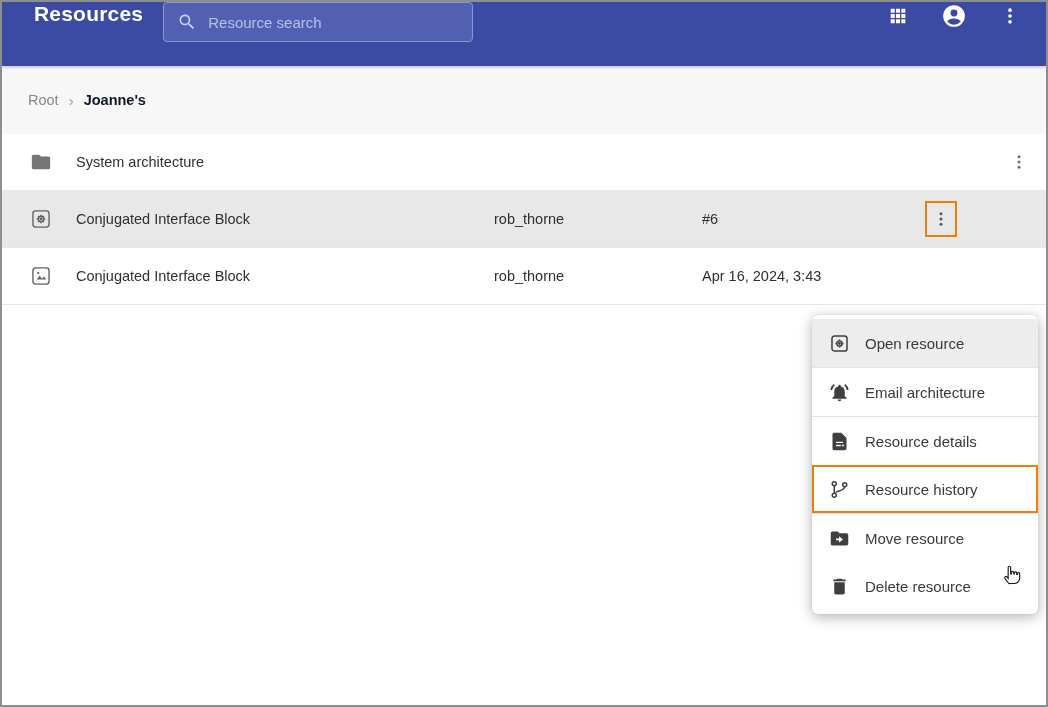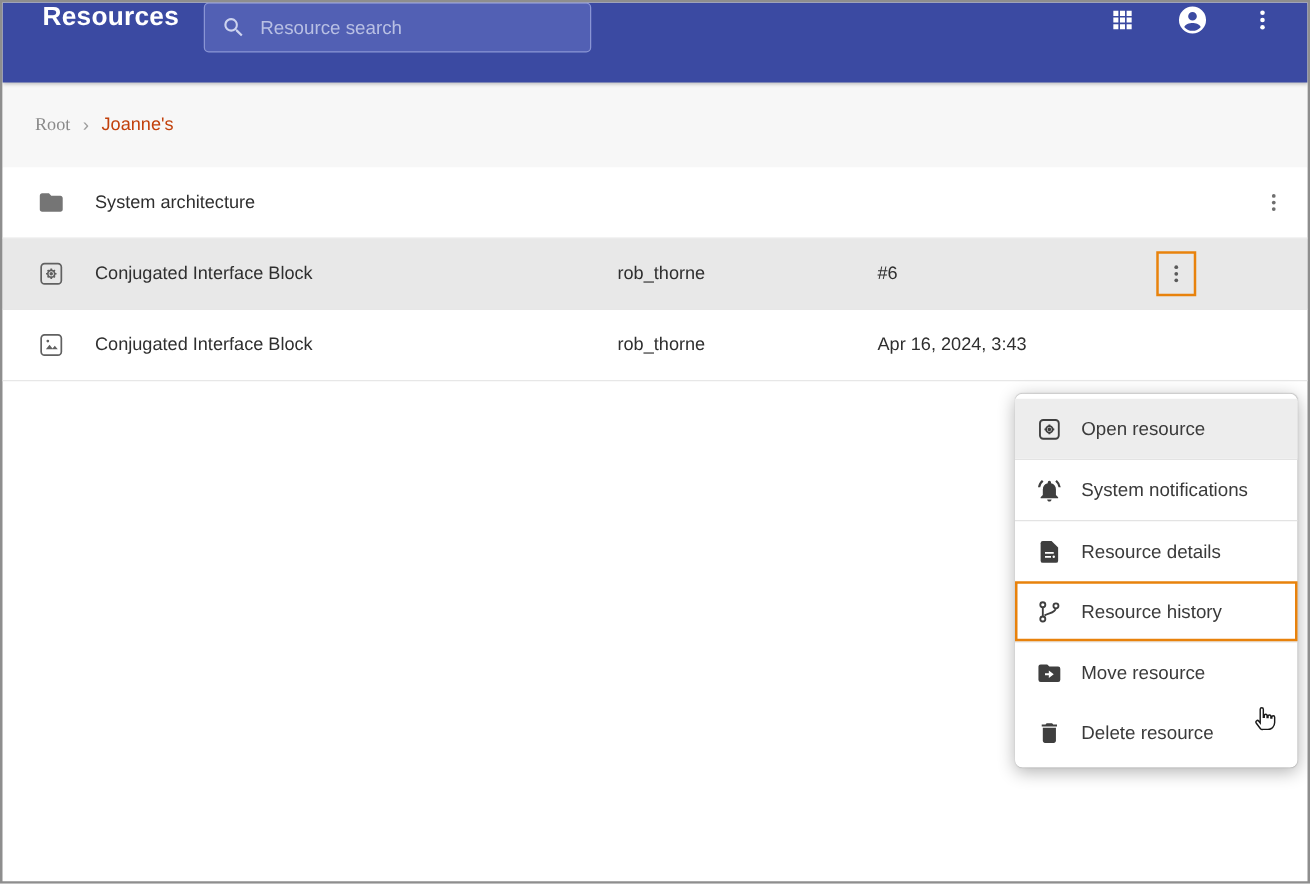--- a/index.html
+++ b/index.html
@@ -16,23 +16,23 @@
                padding:0 12px; gap:10px; }
   .searchbox input { flex:1; background:transparent; border:none; outline:none;
                      color:#e5e5e5; font-size:15px; font-family:inherit; }
   .searchbox input::placeholder { color:#b9c0e4; }
   .appbar-icons { margin-left:auto; display:flex; align-items:center; gap:28px; }
   .iconbtn { width:28px; height:28px; display:flex; align-items:center; justify-content:center; cursor:pointer; }
 
   
   .crumbbar { height:68px; background:#f7f7f7; display:flex; align-items:center;
               padding:0 26px; gap:10px; font-size:14.5px; }
-  .crumb-root { color:#8a8a8a;font-family:Liberation Serif, serif; }
+  .crumb-root { color:#8a8a8a; }
   .crumb-sep { color:#9e9e9e; font-size:15px; }
-  .crumb-current { color:#c2410c; font-weight:normal; }
+  .crumb-current { color:#0f172a; font-weight:bold; }
 
   
   .thead, .trow { display:grid; grid-template-columns:313px 179px 208px 188px 102px 54px; align-items:center; }
   .thead { height:54px; border-bottom:1px solid #dcdcdc; font-size:12.5px; color:#555;
            font-weight:bold; letter-spacing:.1px; background:#fff; }
   .th-name { padding-left:24px; }
   .trow { height:57px; border-bottom:1px solid #e7e7e7; font-size:14.5px; color:#2f2f2f; background:#fff; }
   .trow.selected { background:#e8e8e8; }
   .cell-name { display:flex; align-items:center; gap:24px; padding-left:28px; }
   .cell-actions { display:flex; justify-content:center; }
@@ -186,21 +186,21 @@
 
 
 
     <div class="menu-item">
       <span class="mi-icon">
         <svg width="21" height="21" viewBox="0 0 24 24" fill="#3f3f3f">
           <path d="M12 22c1.1 0 2-.9 2-2h-4c0 1.1.9 2 2 2zm6-6v-5a6 6 0 0 0-4.5-5.8V4.5a1.5 1.5 0 0 0-3 0v.7A6 6 0 0 0 6 11v5l-2 2v1h16v-1l-2-2z"></path>
           <path d="M6.6 3.6 5.2 2.2A10.4 10.4 0 0 0 1.6 9h2a8.4 8.4 0 0 1 3-5.4zM20.4 9h2a10.4 10.4 0 0 0-3.6-6.8l-1.4 1.4a8.4 8.4 0 0 1 3 5.4z"></path>
         </svg>
       </span>
-      <span>System notifications</span>
+      <span>Email architecture</span>
     </div>
 
     <div class="menu-divider"></div>
 
     <div class="menu-item">
       <span class="mi-icon">
         <svg width="21" height="21" viewBox="0 0 24 24" fill="#3f3f3f">
           <path d="M14 2H6a2 2 0 0 0-2 2v16a2 2 0 0 0 2 2h12a2 2 0 0 0 2-2V8l-6-6z"></path>
           <path d="M8 13h8M8 16.5h5.5" stroke="#fff" stroke-width="1.6"></path>
           <circle cx="16" cy="16.5" r="1.1" fill="#fff"></circle>

